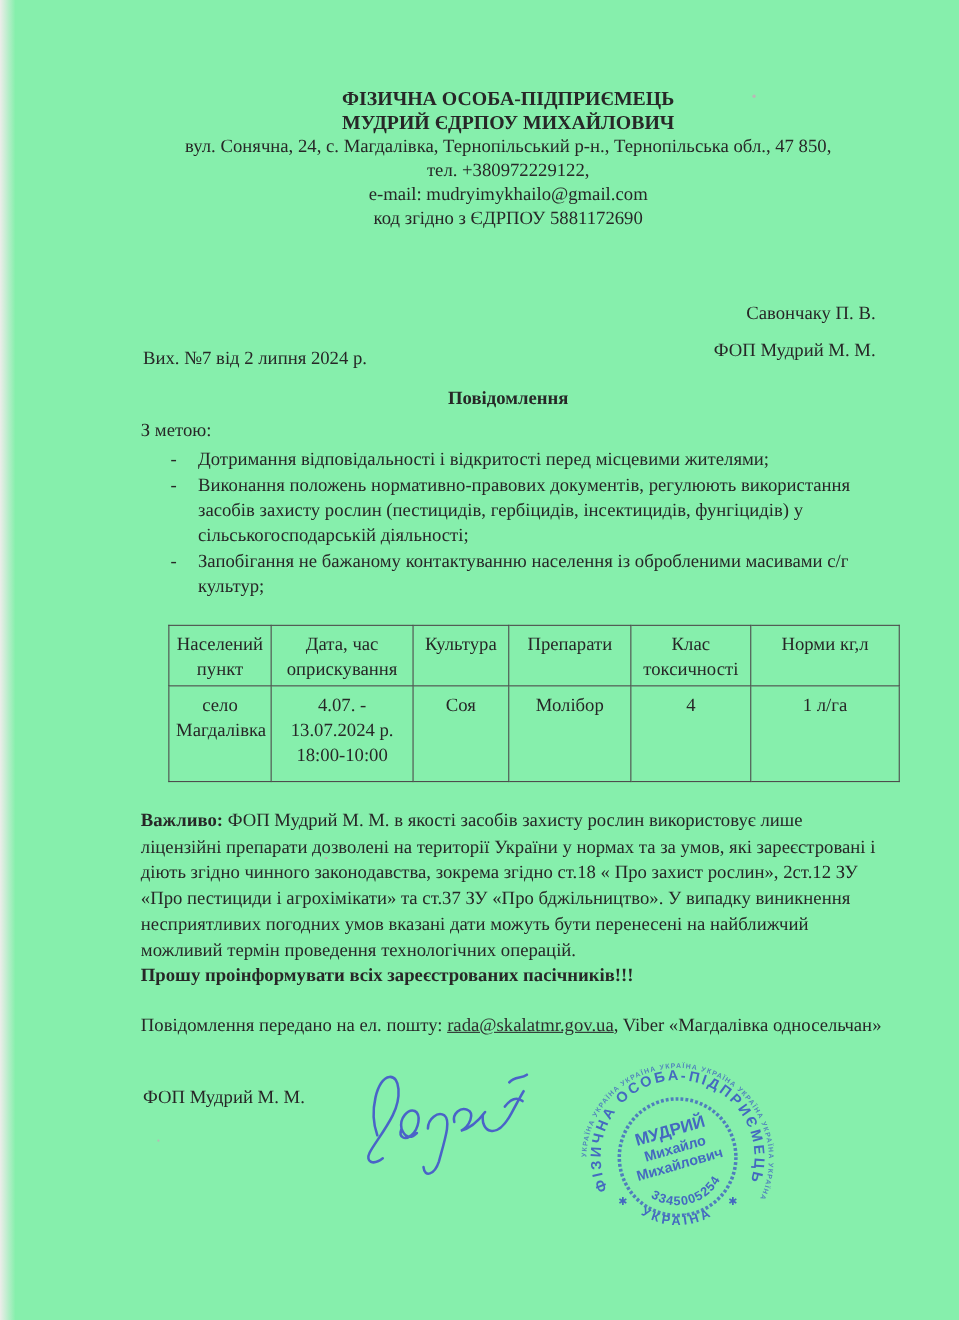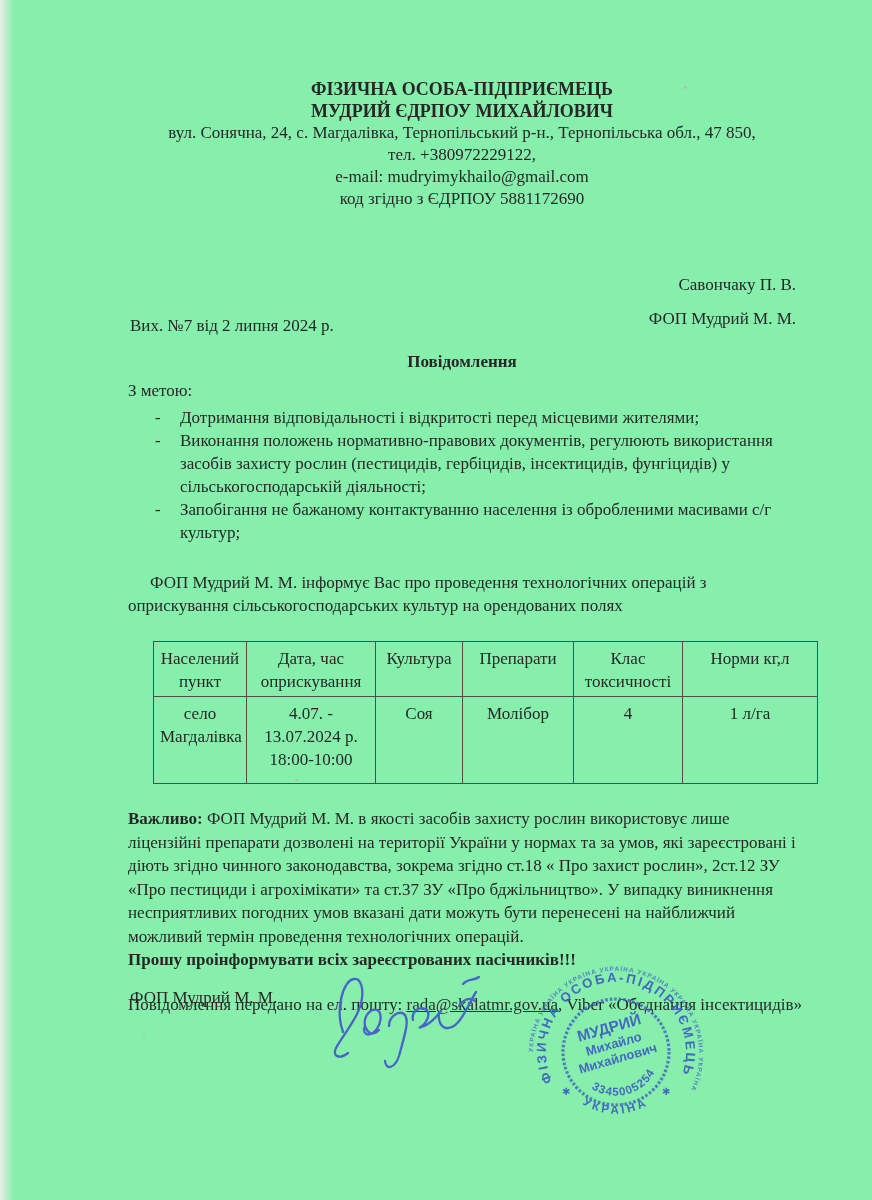--- a/index.html
+++ b/index.html
@@ -100,21 +100,20 @@
     <div class="doc-title">Повідомлення</div>
 
     <div class="purpose-intro">З метою:</div>
 
     <ul class="purpose">
       <li>Дотримання відповідальності і відкритості перед місцевими жителями;</li>
       <li>Виконання положень нормативно-правових документів, регулюють використання засобів захисту рослин (пестицидів, гербіцидів, інсектицидів, фунгіцидів) у сільськогосподарській діяльності;</li>
       <li>Запобігання не бажаному контактуванню населення із обробленими масивами с/г культур;</li>
     </ul>
 
-    <div class="info-para">ФОП Мудрий М. М. інформує Вас про проведення технологічних операцій з оприскування сільськогосподарських культур на орендованих полях</div>
 
     <table class="spray">
       <colgroup>
         <col class="c1">
           <col class="c2">
           <col class="c3">
           <col class="c4">
           <col class="c5">
           <col class="c6">
       </colgroup>
@@ -135,21 +134,21 @@
         <td>4</td>
         <td>1 л/га</td>
       </tr>
     </tbody>
       </table>
 
     <div class="important-para"><span class="lbl">Важливо:</span><span> ФОП Мудрий М. М. в якості засобів захисту рослин використовує лише ліцензійні препарати дозволені на території України у нормах та за умов, які зареєстровані і діють згідно чинного законодавства, зокрема згідно ст.18 « Про захист рослин», 2ст.12 ЗУ «Про пестициди і агрохімікати» та ст.37 ЗУ «Про бджільництво». У випадку виникнення несприятливих погодних умов вказані дати можуть бути перенесені на найближчий можливий термін проведення технологічних операцій.</span>
       <div class="important-bold">Прошу проінформувати всіх зареєстрованих пасічників!!!</div>
     </div>
 
-    <div class="notice-line"><span>Повідомлення передано на ел. пошту: </span><a href="#">rada@skalatmr.gov.ua</a><span>, Viber «Обєднання інсектицидів»</span></div>
+    <div class="notice-line"><span>Повідомлення передано на ел. пошту: </span><a href="#">rada@skalatmr.gov.ua</a><span>, Viber «Магдалівка односельчан»</span></div>
 
     <div class="footer">
       <div class="signer-name">ФОП Мудрий М. М.</div>
 
       <svg class="signature" width="190" height="105" viewBox="0 0 190 105" fill="none" stroke="#4a63c8" stroke-width="2.3" stroke-linecap="round">
         <path d="M 30,64 C 22,42 30,12 41,11 C 51,10 52,30 44,46 C 37,60 27,72 23,80 C 19,88 26,92 35,85"></path>
         <path d="M 52,58 C 50,48 58,40 64,42 C 70,45 68,58 61,64 C 55,69 49,66 52,58 C 55,66 60,68 66,62"></path>
         <path d="M 76,58 C 76,49 85,42 91,46 C 97,51 92,66 86,88 C 82,100 73,103 72,93"></path>
         <path d="M 100,52 C 98,44 106,38 112,41 C 119,44 114,56 106,60 C 114,58 122,51 128,43"></path>
         <path d="M 126,46 C 124,60 138,70 152,44 C 158,33 161,27 163,24"></path>

